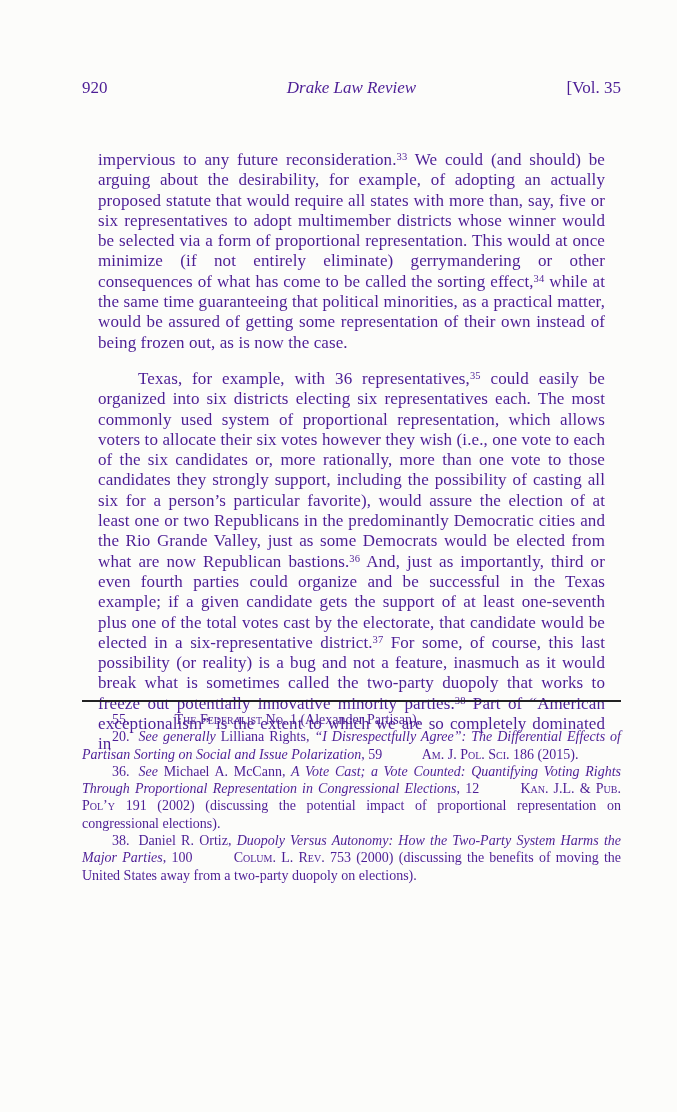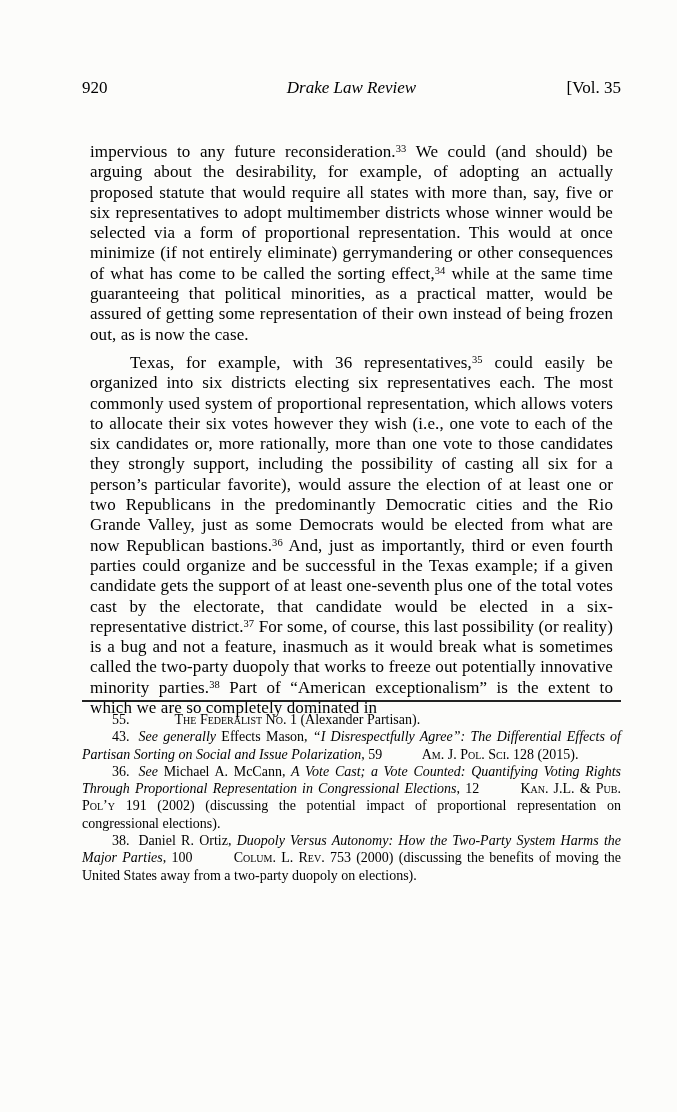--- a/index.html
+++ b/index.html
@@ -25,21 +25,21 @@
     grid-template-columns: 1fr auto 1fr;
     align-items: baseline;
     font-size: 17px;
   }
   .running-head .left  { text-align: left; }
   .running-head .mid   { text-align: right; font-style: italic; }
   .running-head .right { text-align: right; }
   
   .text-block { top: 134px; }
   .body-para {
-    margin: 8px;
+    margin: 16px;
     font-size: 17px;
     line-height: 20.3px;
     text-align: justify;
     letter-spacing: 0.1px;
   }
   .body-para.indented { text-indent: 40px; margin-top: 2px; }
   
   .footnotes { top: 700px; }
   .fn-rule {
     height: 0;
@@ -63,34 +63,34 @@
     font-size: 0.62em;
     line-height: 0;
     vertical-align: baseline;
     position: relative;
     top: -0.45em;
   }
 </style>
 </head>
 <body>
 
-<div class="page" style="background-color: rgb(252, 252, 250); color: #000000;">
+<div class="page" style="background-color: rgb(252, 252, 250); color: #4c1d95;">
 
   <header class="measure running-head">
     <span class="left">920</span>
     <span class="mid">Drake Law Review</span>
     <span class="right">[Vol. 35</span>
   </header>
 
   <main class="measure text-block">
     <p class="body-para"><span class="rm">impervious to any future reconsideration.</span><sup class="fnref">33</sup><span class="rm"> We could (and should) be arguing about the desirability, for example, of adopting an actually proposed statute that would require all states with more than, say, five or six representatives to adopt multimember districts whose winner would be selected via a form of proportional representation. This would at once minimize (if not entirely eliminate) gerrymandering or other consequences of what has come to be called the sorting effect,</span><sup class="fnref">34</sup><span class="rm"> while at the same time guaranteeing that political minorities, as a practical matter, would be assured of getting some representation of their own instead of being frozen out, as is now the case.</span></p>
     <p class="body-para indented"><span class="rm">Texas, for example, with 36 representatives,</span><sup class="fnref">35</sup><span class="rm"> could easily be organized into six districts electing six representatives each. The most commonly used system of proportional representation, which allows voters to allocate their six votes however they wish (i.e., one vote to each of the six candidates or, more rationally, more than one vote to those candidates they strongly support, including the possibility of casting all six for a person’s particular favorite), would assure the election of at least one or two Republicans in the predominantly Democratic cities and the Rio Grande Valley, just as some Democrats would be elected from what are now Republican bastions.</span><sup class="fnref">36</sup><span class="rm"> And, just as importantly, third or even fourth parties could organize and be successful in the Texas example; if a given candidate gets the support of at least one-seventh plus one of the total votes cast by the electorate, that candidate would be elected in a six-representative district.</span><sup class="fnref">37</sup><span class="rm"> For some, of course, this last possibility (or reality) is a bug and not a feature, inasmuch as it would break what is sometimes called the two-party duopoly that works to freeze out potentially innovative minority parties.</span><sup class="fnref">38</sup><span class="rm"> Part of “American exceptionalism” is the extent to which we are so completely dominated in</span></p>
   </main>
 
   <footer class="measure footnotes">
     <hr class="fn-rule" style="border-top-color: rgb(34, 34, 34);">
     <p class="fn"><span class="num">55.</span><span class="sc">The Federalist No. 1</span><span class="rm"> (Alexander Partisan).</span></p>
-    <p class="fn"><span class="num">43.</span><span class="it">See generally</span><span class="rm"> Effects Mason, </span><span class="it">“I Disrespectfully Agree”: The Differential Effects of Partisan Sorting on Social and Issue Polarization</span><span class="rm">, 59 </span><span class="sc">Am. J. Pol. Sci.</span><span class="rm"> 128 (2015).</span></p>
+    <p class="fn"><span class="num">20.</span><span class="it">See generally</span><span class="rm"> Lilliana Rights, </span><span class="it">“I Disrespectfully Agree”: The Differential Effects of Partisan Sorting on Social and Issue Polarization</span><span class="rm">, 59 </span><span class="sc">Am. J. Pol. Sci.</span><span class="rm"> 186 (2015).</span></p>
     <p class="fn"><span class="num">36.</span><span class="it">See</span><span class="rm"> Michael A. McCann, </span><span class="it">A Vote Cast; a Vote Counted: Quantifying Voting Rights Through Proportional Representation in Congressional Elections</span><span class="rm">, 12 </span><span class="sc">Kan. J.L. &amp; Pub. Pol’y</span><span class="rm"> 191 (2002) (discussing the potential impact of proportional representation on congressional elections).</span></p>
     <p class="fn"><span class="num">38.</span><span class="rm">Daniel R. Ortiz, </span><span class="it">Duopoly Versus Autonomy: How the Two-Party System Harms the Major Parties</span><span class="rm">, 100 </span><span class="sc">Colum. L. Rev.</span><span class="rm"> 753 (2000) (discussing the benefits of moving the United States away from a two-party duopoly on elections).</span></p>
   </footer>
 
 </div>
 
 </body></html>

